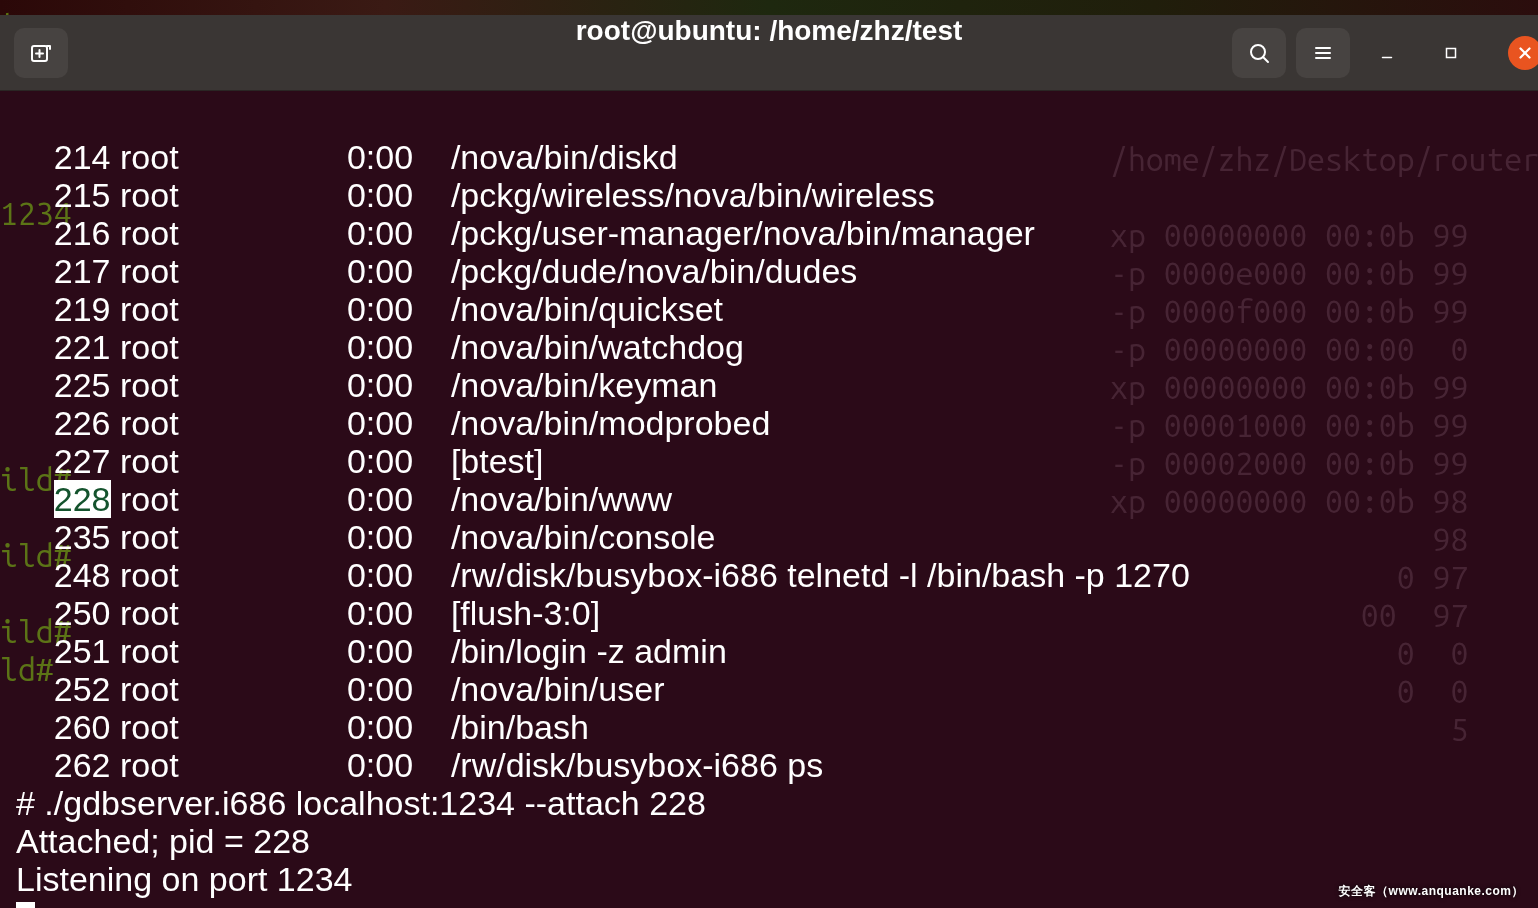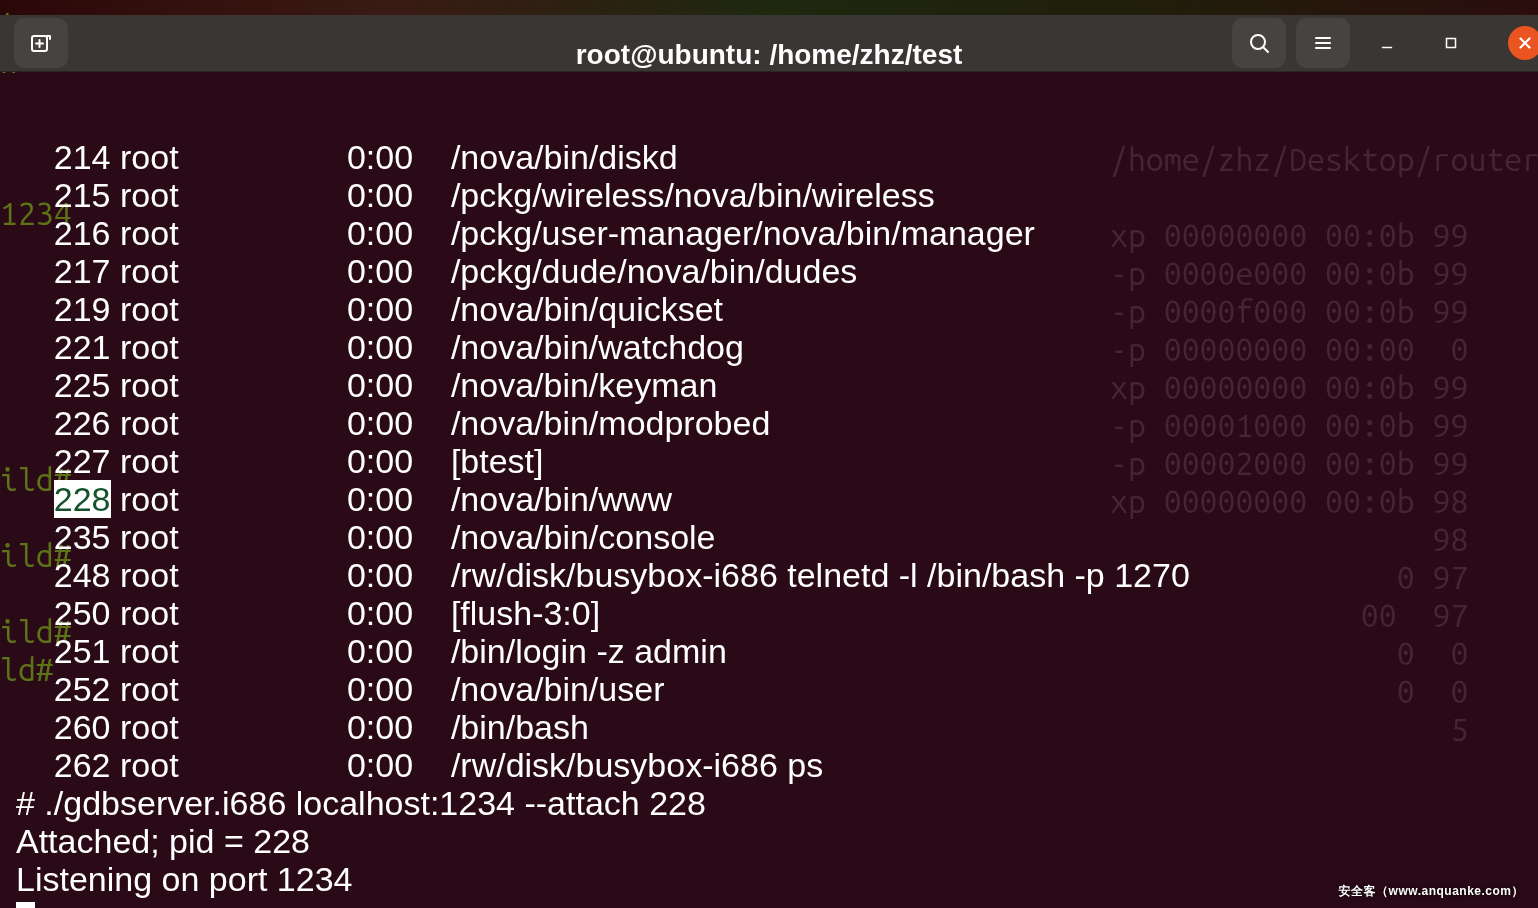--- a/index.html
+++ b/index.html
@@ -48,24 +48,24 @@
 
   
   .top-strip {
     height: 15px;
     background: linear-gradient(90deg, #2b0808 0%, #3a1a14 25%, #1e280f 50%, #201e0b 75%, #2b0d0d 100%);
   }
 
   
   .titlebar {
     position: relative;
-    height: 57px;
+    height: 76px;
     background: #3a3634;
     display: flex;
-    align-items: flex-end;
+    align-items: flex-start;
     justify-content: center;
     border-bottom: 1px solid #2a2624;
   }
   .titlebar .left-group {
     position: absolute;
     left: 14px;
     top: 50%;
     transform: translateY(-50%);
     display: flex;
     gap: 8px;

